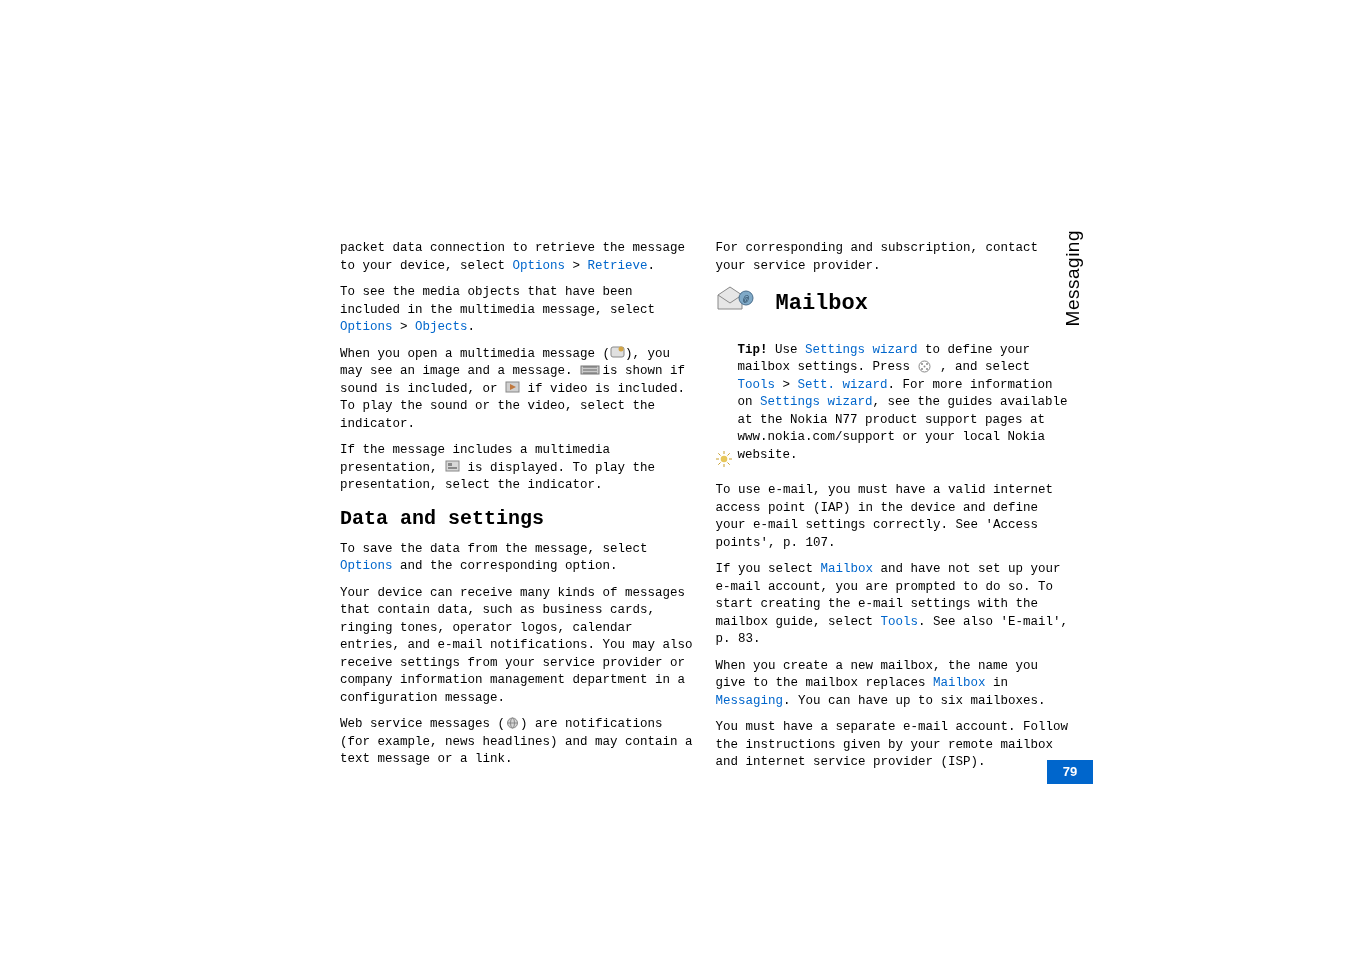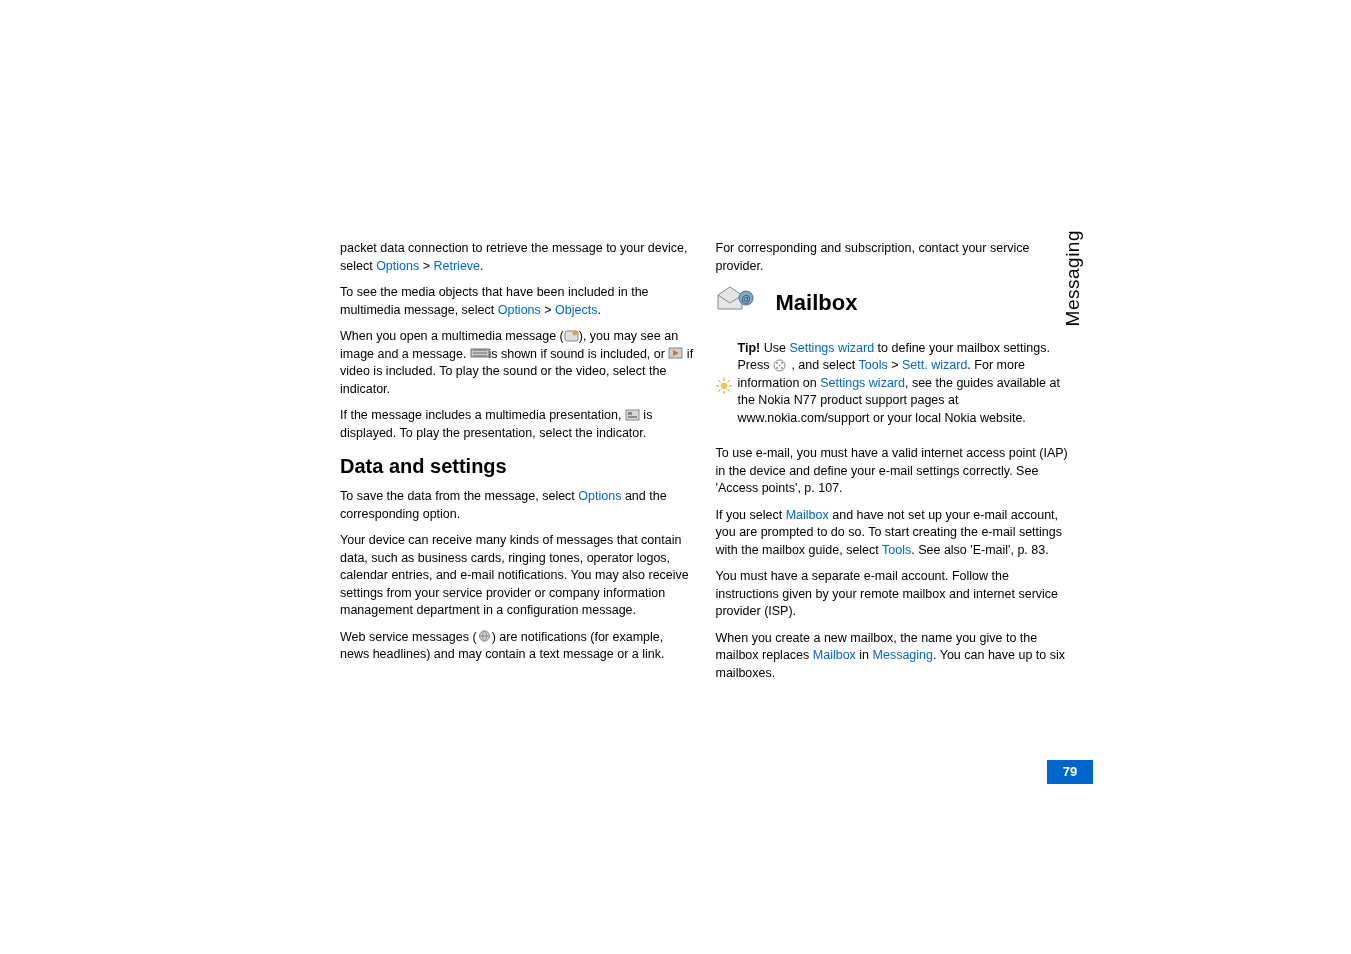--- a/index.html
+++ b/index.html
@@ -15,20 +15,21 @@
   }
   .page {
     position: relative;
     width: 1351px;
     height: 954px;
     padding: 240px 280px 100px 340px;
   }
   .columns {
     display: flex;
     gap: 20px;
+    font-family: Liberation Mono, monospace;
   }
   .col {
     flex: 1;
     min-width: 0;
   }
   .col p { margin-bottom: 9px; }
   .blue { color: #0066cc; }
   h2.section {
     font-size: 20px;
     font-weight: bold;
@@ -68,21 +69,21 @@
   .inline-icon {
     display: inline-block;
     width: 15px;
     height: 12px;
     vertical-align: middle;
     position: relative;
     top: -1px;
   }
   .tip-row {
     display: flex;
-    align-items: center;
+    align-items: flex-end;
     gap: 6px;
     margin-bottom: 9px;
   }
   .tip-icon {
     flex: 0 0 auto;
     margin-top: 1px;
   }
   .tip-text { flex: 1; }
   .mailbox-icon {
     flex: 0 0 auto;
@@ -193,22 +194,22 @@
               </svg></span><span> , and select </span><span class="blue">Tools</span><span> &gt; </span><span class="blue">Sett. wizard</span><span>. For more information on </span><span class="blue">Settings wizard</span><span>, see the guides available at the Nokia N77 product support pages at www.nokia.com/support or your local Nokia website.</span>
         </p>
       </div>
 
       <p>To use e-mail, you must have a valid internet access point (IAP) in the device and define your e-mail settings correctly. See 'Access points', p. 107.</p>
 
       <p>
         <span>If you select </span><span class="blue">Mailbox</span><span> and have not set up your e-mail account, you are prompted to do so. To start creating the e-mail settings with the mailbox guide, select </span><span class="blue">Tools</span><span>. See also 'E-mail', p. 83.</span>
       </p>
 
+      <p>
+        <span>When you create a new mailbox, the name you give to the mailbox replaces </span><span class="blue">Mailbox</span><span> in </span><span class="blue">Messaging</span><span>. You can have up to six mailboxes.</span>
+      </p>
+
       <p>You must have a separate e-mail account. Follow the instructions given by your remote mailbox and internet service provider (ISP).</p>
-
-      <p>
-        <span>When you create a new mailbox, the name you give to the mailbox replaces </span><span class="blue">Mailbox</span><span> in </span><span class="blue">Messaging</span><span>. You can have up to six mailboxes.</span>
-      </p>
 
     </div>
 
   </div>
 </div>
 
 </body></html>

